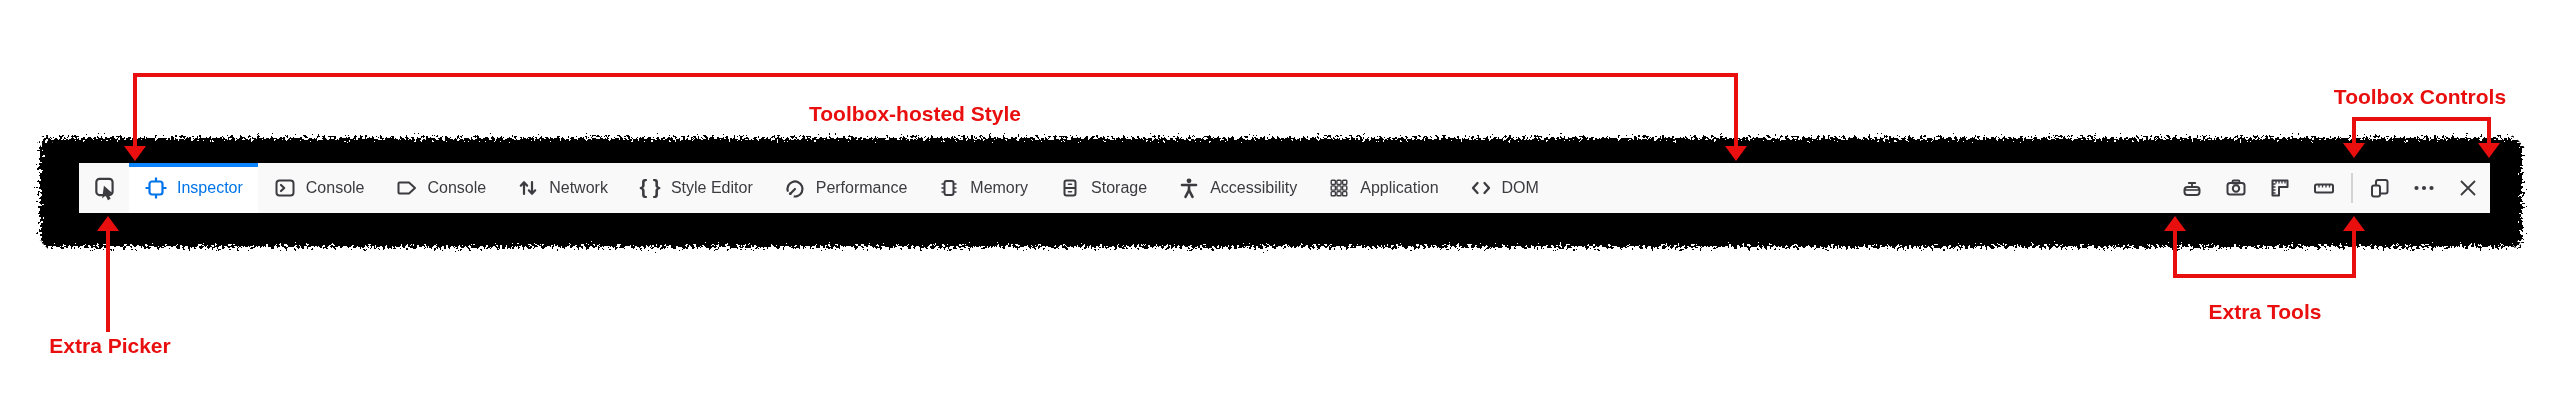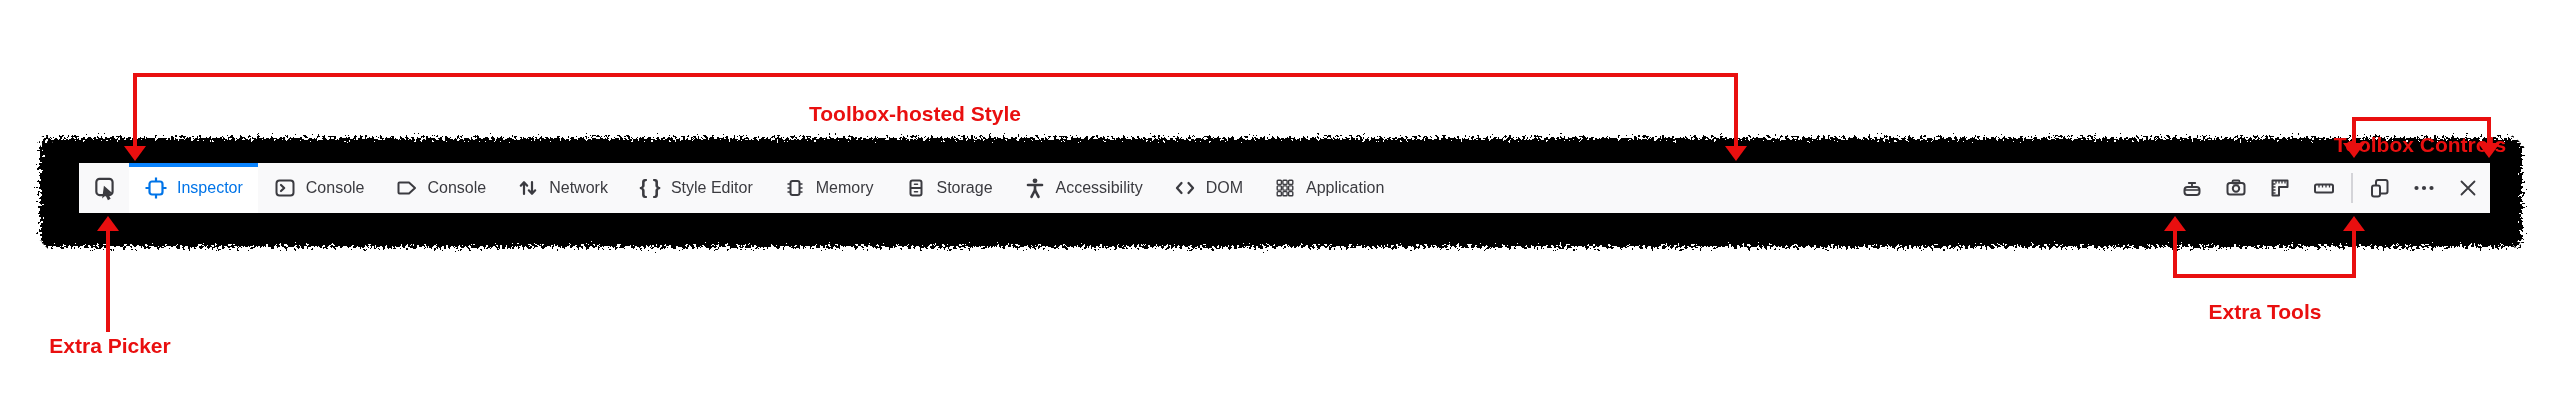--- a/index.html
+++ b/index.html
@@ -47,21 +47,21 @@
   .ah.up   { border-left:11px solid transparent; border-right:11px solid transparent; border-bottom:15px solid #e90f0f; }
 
   
   #th-h  { left:133px;  top:73px;  width:1604px; height:4px; }
   #th-vl { left:133px;  top:73px;  width:4px;    height:74px; }
   #th-al { left:124px;  top:146px; }
   #th-vr { left:1734px; top:73px;  width:4px;    height:74px; }
   #th-ar { left:1725px; top:146px; }
   #th-label { left:700px; top:102px; width:430px; }
 
-  #tc-label { left:2290px; top:85px; width:260px;margin-top:48px; }
+  #tc-label { left:2290px; top:85px; width:260px; }
   #tc-h  { left:2352px; top:117px; width:139px; height:4px; }
   #tc-vl { left:2352px; top:117px; width:4px;   height:27px; }
   #tc-al { left:2343px; top:143px; }
   #tc-vr { left:2487px; top:117px; width:4px;   height:27px; }
   #tc-ar { left:2478px; top:143px; }
 
   #np-a  { left:97px;  top:216px; }
   #np-v  { left:106px; top:230px; width:4px; height:102px; }
   #np-label { left:30px; top:334px; width:160px; }
 
@@ -126,20 +126,28 @@
     <span>Network</span>
   </div>
 
   <div class="tab">
     <svg width="24" height="24" viewBox="0 0 24 24">
       <text x="12" y="18" font-size="20" font-weight="bold" text-anchor="middle" fill="#3b3b40" font-family="Liberation Sans, sans-serif">{ }</text>
     </svg>
     <span>Style Editor</span>
   </div>
 
+  <div class="tab">
+    <svg width="24" height="24" viewBox="0 0 24 24" fill="none" stroke="#3b3b40">
+      <circle cx="12" cy="13" r="7.5" stroke-width="2.2" stroke-dasharray="39 8.1" transform="rotate(160 12 13)"></circle>
+      <path d="M12 13 L7.3 17.7" stroke-width="2.2" stroke-linecap="round"></path>
+      <circle cx="7.3" cy="17.7" r="1.4" fill="#3b3b40" stroke="none"></circle>
+    </svg>
+    <span>Performance</span>
+  </div>
 
   <div class="tab">
     <svg width="24" height="24" viewBox="0 0 24 24" fill="none" stroke="#3b3b40">
       <rect x="7.5" y="5" width="9" height="14" rx="2" stroke-width="2"></rect>
       <path d="M4.5 8 H7.5 M4.5 12 H7.5 M4.5 16 H7.5 M16.5 8 H19.5 M16.5 12 H19.5 M16.5 16 H19.5" stroke-width="1.6"></path>
     </svg>
     <span>Memory</span>
   </div>
 
   <div class="tab">
@@ -152,44 +160,44 @@
   </div>
 
   <div class="tab">
     <svg width="24" height="24" viewBox="0 0 24 24" fill="none" stroke="#3b3b40">
       <circle cx="12" cy="4.8" r="2.4" fill="#3b3b40" stroke="none"></circle>
       <path d="M5 9 H19" stroke-width="2.6" stroke-linecap="round"></path>
       <path d="M12 9 V14" stroke-width="2.6"></path>
       <path d="M12 14 L8.5 20.8 M12 14 L15.5 20.8" stroke-width="2.6" stroke-linecap="round"></path>
     </svg>
     <span>Accessibility</span>
-  </div>
-
-  <div class="tab">
-    <svg width="24" height="24" viewBox="0 0 24 24" fill="none" stroke="#3b3b40">
-      <path d="M8.5 7 L4 12 L8.5 17 M15.5 7 L20 12 L15.5 17" stroke-width="2.3" stroke-linecap="round" stroke-linejoin="round"></path>
-    </svg>
-    <span>DOM</span>
   </div>
 
   <div class="tab">
     <svg width="24" height="24" viewBox="0 0 24 24" fill="none" stroke="#3b3b40" stroke-width="1.4">
       <rect x="4.2" y="4.2" width="4.2" height="4.2" rx="0.8"></rect>
         <rect x="9.9" y="4.2" width="4.2" height="4.2" rx="0.8"></rect>
         <rect x="15.6" y="4.2" width="4.2" height="4.2" rx="0.8"></rect>
       <rect x="4.2" y="9.9" width="4.2" height="4.2" rx="0.8"></rect>
         <rect x="9.9" y="9.9" width="4.2" height="4.2" rx="0.8"></rect>
         <rect x="15.6" y="9.9" width="4.2" height="4.2" rx="0.8"></rect>
       <rect x="4.2" y="15.6" width="4.2" height="4.2" rx="0.8"></rect>
         <rect x="9.9" y="15.6" width="4.2" height="4.2" rx="0.8"></rect>
         <rect x="15.6" y="15.6" width="4.2" height="4.2" rx="0.8"></rect>
     </svg>
     <span>Application</span>
   </div>
 
+  <div class="tab">
+    <svg width="24" height="24" viewBox="0 0 24 24" fill="none" stroke="#3b3b40">
+      <path d="M8.5 7 L4 12 L8.5 17 M15.5 7 L20 12 L15.5 17" stroke-width="2.3" stroke-linecap="round" stroke-linejoin="round"></path>
+    </svg>
+    <span>DOM</span>
+  </div>
+
   <div class="spacer"></div>
 
   <div class="right-group">
     <div class="icon-btn">
       <svg width="24" height="24" viewBox="0 0 24 24" fill="none" stroke="#3b3b40">
         <rect x="4.5" y="11" width="15" height="8" rx="3" stroke-width="2"></rect>
         <path d="M5 14 H19" stroke-width="1.6"></path>
         <path d="M12 7.5 V11" stroke-width="1.8"></path>
         <path d="M8.8 7 H15.2" stroke-width="1.8" stroke-linecap="round"></path>
       </svg>

